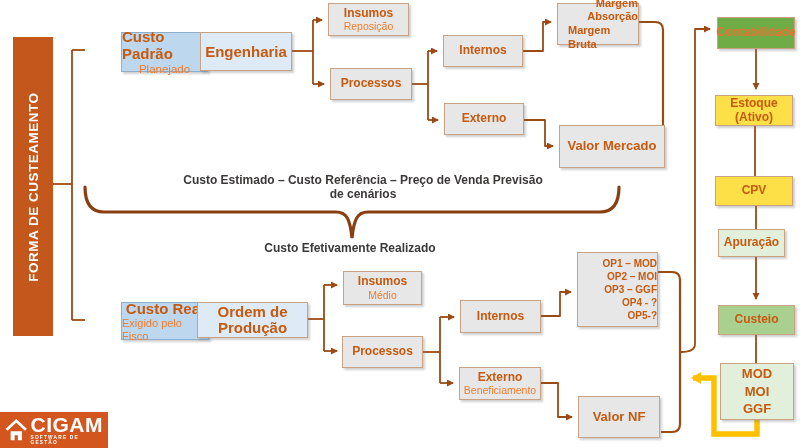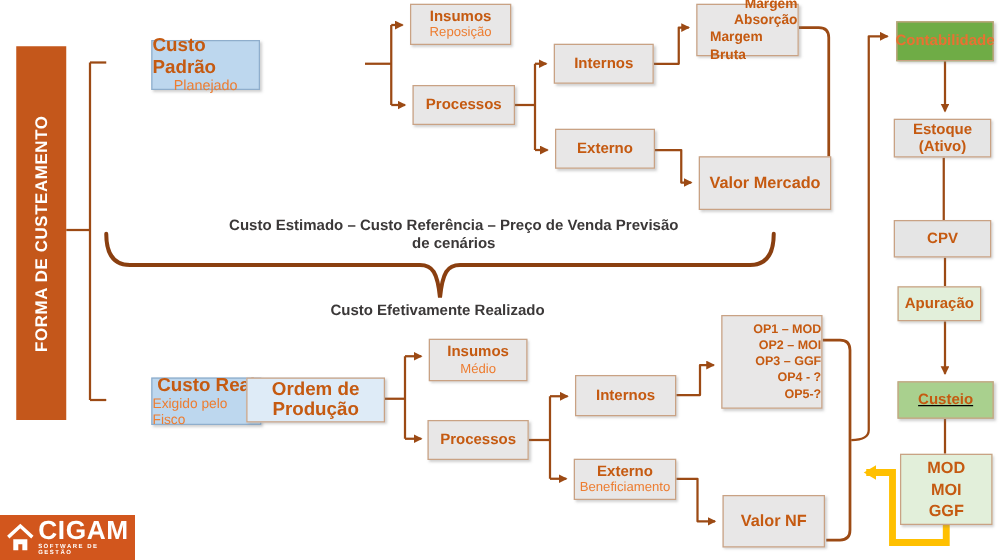--- a/index.html
+++ b/index.html
@@ -10,22 +10,22 @@
   svg.lines{position:absolute;left:0;top:0;pointer-events:none;}
   .box{
     position:absolute;box-sizing:border-box;display:flex;flex-direction:column;
     align-items:center;justify-content:center;text-align:left;line-height:1.15;
     box-shadow:1.5px 1.5px 2px rgba(120,120,120,.35);
   }
   .gray{background:#E8E7E7;border:1px solid #C9A284;}
   .blue-strong{background:#BDD7EE;border:1px solid #8FAECC;margin-left:35px;}
   .blue-light{background:#DEEBF7;border:1px solid #C9A284;}
   .green-dark{background:#6FAC46;border:1px solid #C9A284;}
-  .green-mid{background:#A9D08E;border:1px solid #C9A284;text-decoration:underline;}
-  .green-light{background:#e5e5e5;border:1px solid #C9A284;}
+  .green-mid{background:#A9D08E;border:1px solid #C9A284;}
+  .green-light{background:#fde047;border:1px solid #C9A284;}
   .green-pale{background:#E2EFDA;border:1px solid #C9A284;}
   .t{font-weight:bold;color:#C55A11;font-size:12px;}
   .t.big{font-size:15px;}
   .t.mid{font-size:13px;}
   .s{color:#ED7D31;font-size:10.5px;}
   .left-align{align-items:flex-end;text-align:left;padding-left:10px;}
   .t.op{font-size:10px;line-height:1.3;}
   .t.m3{font-size:11px;line-height:1.25;}
   .t.contab{color:#E97132;}
   .vbar{position:absolute;left:13px;top:37px;width:40px;height:299px;background:#C4571B;}
@@ -106,20 +106,23 @@
   </svg>
 
   <div class="vbar">
     <span class="vtext">FORMA DE CUSTEAMENTO</span>
   </div>
 
   <div class="box blue-strong" style="left:86px;top:32px;width:87px;height:40px">
     <div class="t big">Custo Padrão</div>
     <div class="s" style="font-size:11.5px">Planejado</div>
   </div>
+  <div class="box blue-light" style="left:200px;top:32px;width:92px;height:39px">
+    <div class="t big">Engenharia</div>
+  </div>
   <div class="box gray" style="left:328px;top:3px;width:81px;height:33px">
     <div class="t">Insumos</div>
     <div class="s">Reposição</div>
   </div>
   <div class="box gray" style="left:330px;top:68px;width:82px;height:32px">
     <div class="t">Processos</div>
   </div>
   <div class="box gray" style="left:443px;top:35px;width:80px;height:32px">
     <div class="t">Internos</div>
   </div>

